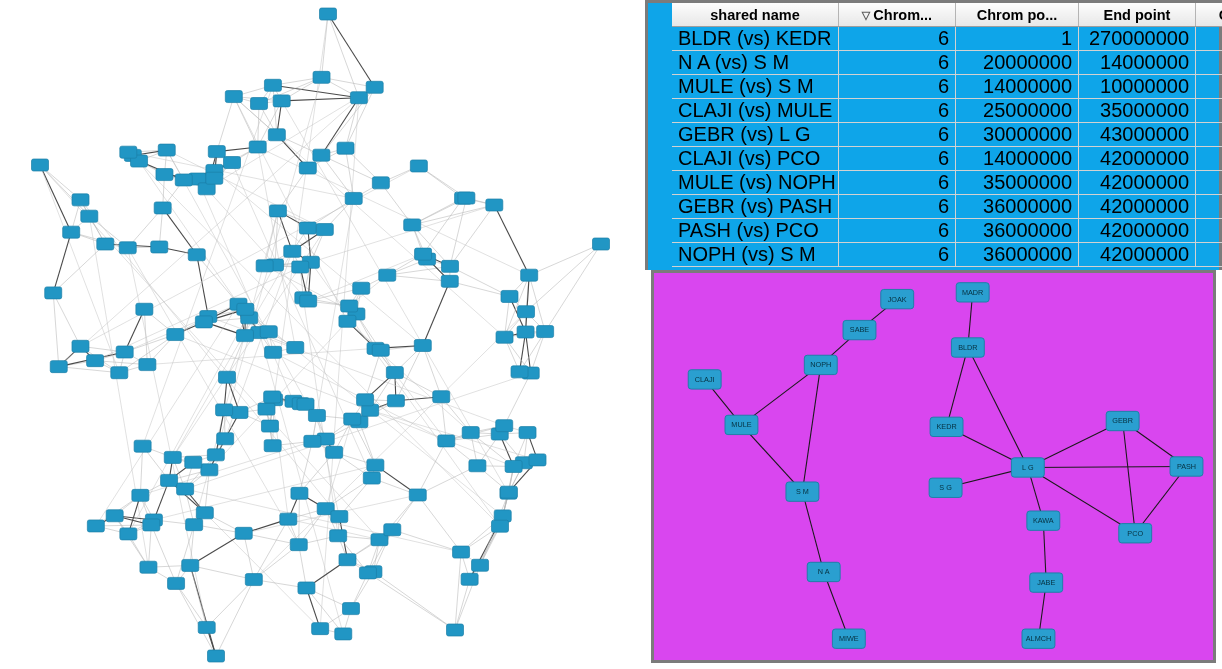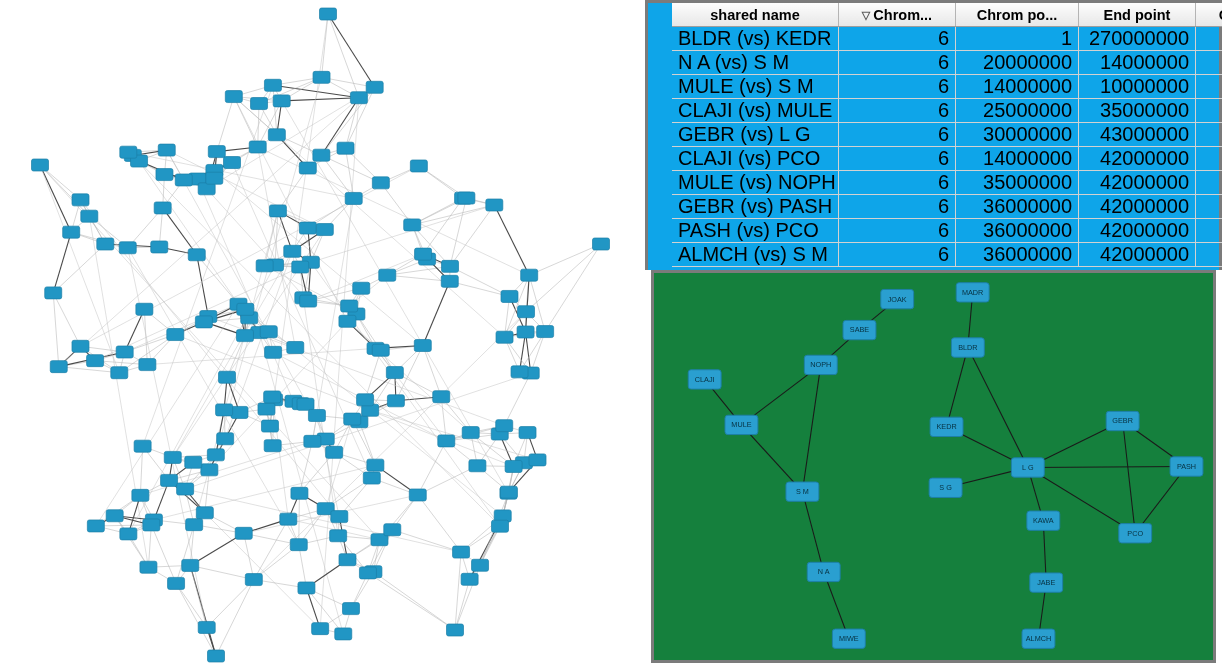--- a/index.html
+++ b/index.html
@@ -93,21 +93,21 @@
   table.datatable td.right { text-align: right; }
   table.datatable td:last-child { border-right: none; }
 
   
   #small-network {
     position: absolute;
     left: 651px;
     top: 270px;
     width: 565px;
     height: 393px;
-    background: #15803d;
+    background: #d946ef;
     border: 3px solid #7b7b7b;
     box-sizing: border-box;
     overflow: hidden;
   }
   .smnode rect {
     fill: #2a9fd0;
     stroke: #1d7ea6;
     stroke-width: 1;
   }
   .smnode text {
@@ -1276,21 +1276,21 @@
           <td class="right">8.9</td>
         </tr>
         <tr>
           <td class="left">PASH (vs) PCO</td>
           <td class="right">6</td>
           <td class="right">36000000</td>
           <td class="right">42000000</td>
           <td class="right">8.4</td>
         </tr>
         <tr>
-          <td class="left">ALMCH (vs) S M</td>
+          <td class="left">NOPH (vs) S M</td>
           <td class="right">6</td>
           <td class="right">36000000</td>
           <td class="right">42000000</td>
           <td class="right">9.9</td>
         </tr>
       </tbody>
   </table>
 </div>
 
 <div id="small-network">

